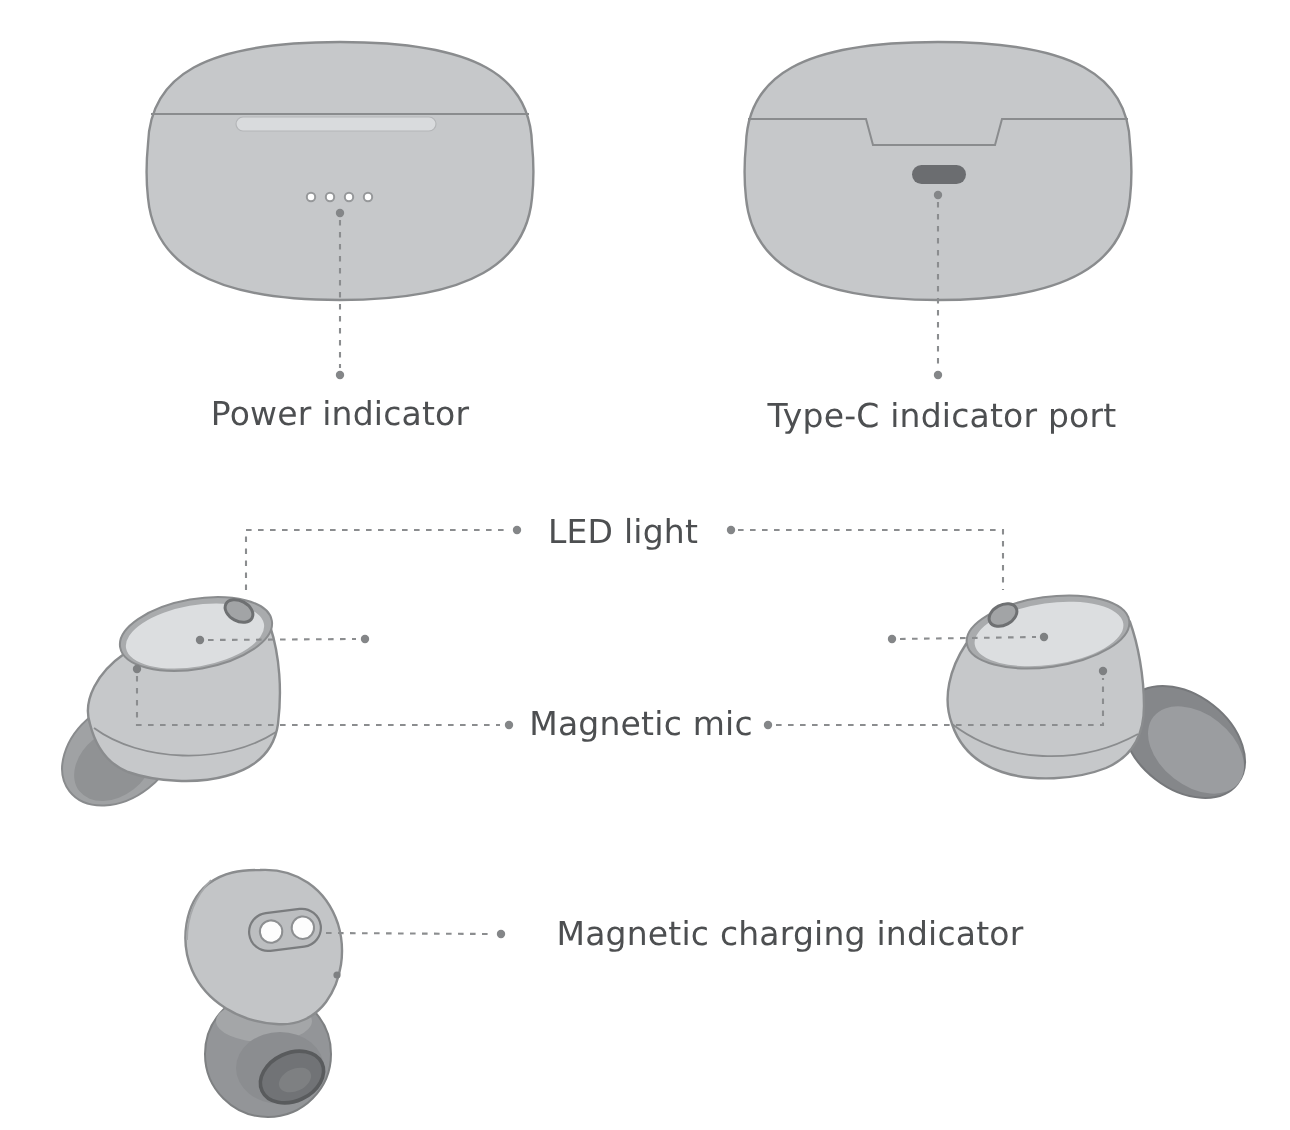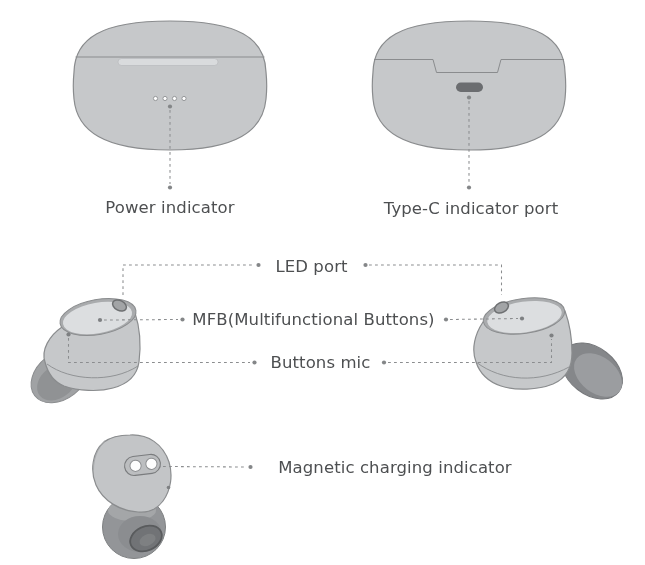--- a/index.html
+++ b/index.html
@@ -100,17 +100,16 @@
     <circle cx="182.5" cy="319.5" r="2.1"></circle>
         <circle cx="446" cy="319.5" r="2.1"></circle>
     <circle cx="254.5" cy="362.5" r="2.1"></circle>
         <circle cx="384" cy="362.5" r="2.1"></circle>
     <circle cx="250.5" cy="467" r="2.1"></circle>
   </g>
 </svg>
 
 <div class="label" style="left:170px;top:207px">Power indicator</div>
 <div class="label" style="left:471px;top:208px">Type-C indicator port</div>
-<div class="label" style="left:311.5px;top:266px">LED port</div>
-<div class="label" style="left:313.5px;top:319px">MFB(Multifunctional Buttons)</div>
-<div class="label" style="left:320.5px;top:362px">Buttons mic</div>
+<div class="label" style="left:311.5px;top:266px">LED light</div>
+<div class="label" style="left:320.5px;top:362px">Magnetic mic</div>
 <div class="label" style="left:395px;top:467px">Magnetic charging indicator</div>
 </div>
 
 </body></html>

